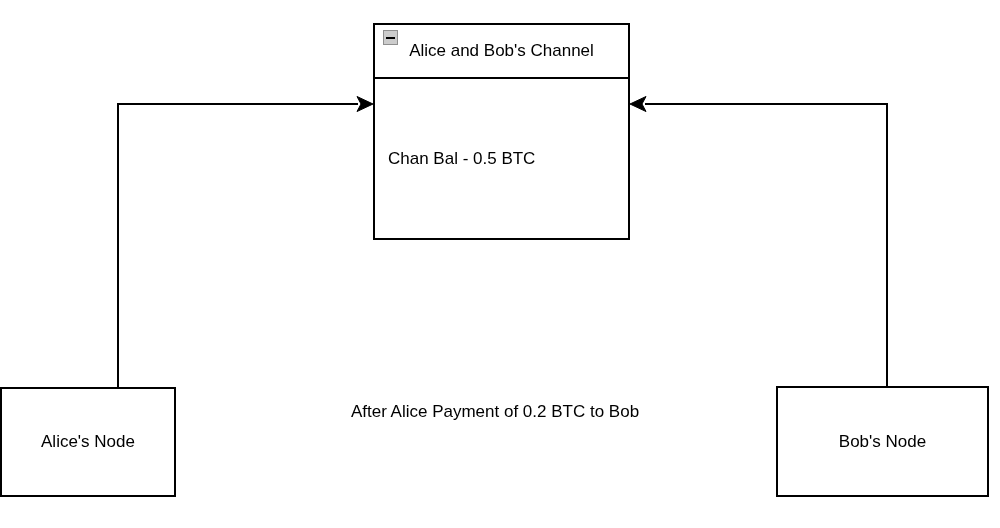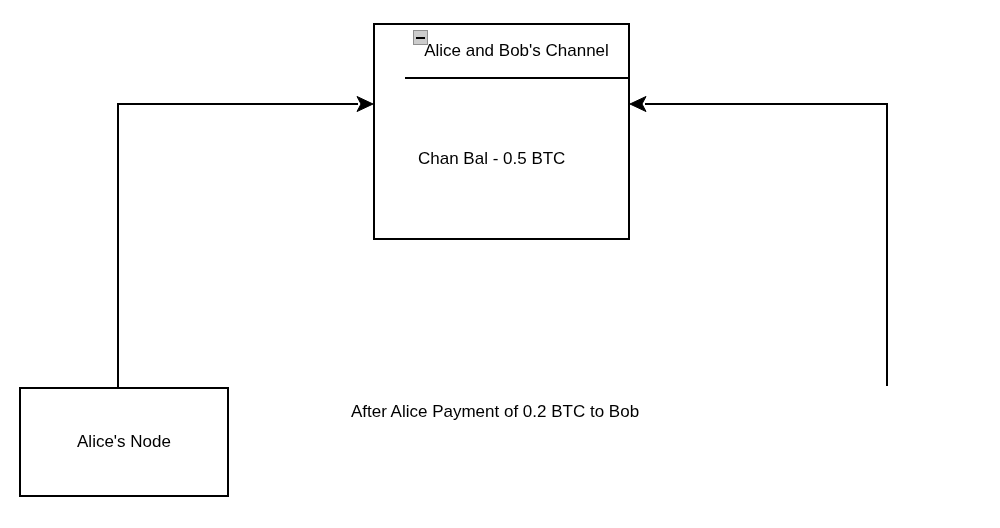--- a/index.html
+++ b/index.html
@@ -28,21 +28,20 @@
     left: 373px;
     top: 23px;
     width: 257px;
     height: 217px;
     border: 2px solid #000000;
     background: #ffffff;
     box-sizing: border-box;
     display: flex;
     flex-direction: column;
     font-size: 17px;
-    padding-left: 30px;
   }
   .channel-header {
     height: 54px;
     box-sizing: border-box;
     border-bottom: 2px solid #000000;
     display: flex;
     align-items: center;
     justify-content: center;
     position: relative;
   }
@@ -79,23 +78,23 @@
     position: absolute;
     border: 2px solid #000000;
     background: #ffffff;
     box-sizing: border-box;
     display: flex;
     align-items: center;
     justify-content: center;
     font-size: 17px;
   }
   .node-alice {
-    left: 19px;
+    left: 0;
     top: 387px;
-    width: 210px;
+    width: 176px;
     height: 110px;
   }
   .node-bob {
     left: 776px;
     top: 386px;
     width: 213px;
     height: 111px;
   }
   .caption {
     position: absolute;
@@ -135,16 +134,19 @@
       <div class="channel-row">
         <span>Chan Bal - 0.5 BTC</span>
       </div>
     </div>
   </div>
 
   <div class="node-box node-alice">
     <span>Alice's Node</span>
   </div>
 
+  <div class="node-box node-bob">
+    <span>Bob's Node</span>
+  </div>
 
   <div class="caption">After Alice Payment of 0.2 BTC to Bob</div>
 
 </div>
 
 </body></html>

